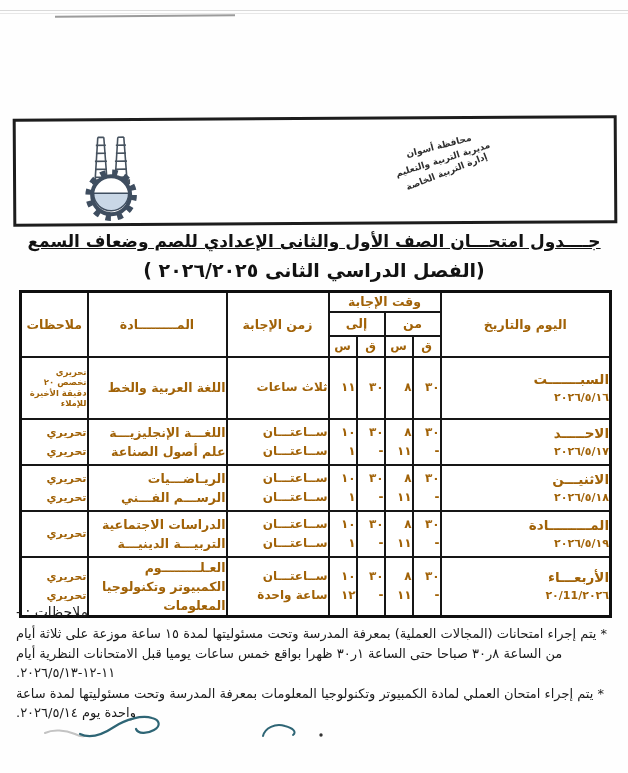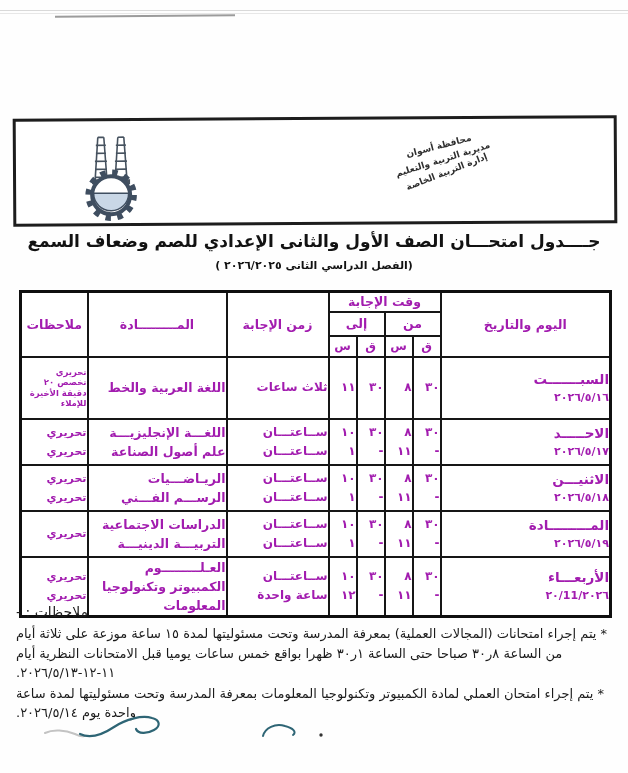--- a/index.html
+++ b/index.html
@@ -12,28 +12,28 @@
   
   .header-box{position:absolute;left:13px;top:117px;width:598px;height:102px;
               border:3px solid #1d1d1d;background:#fff;transform:rotate(-.35deg);}
   .logo{position:absolute;left:52px;top:10px;}
   .stamp{position:absolute;right:86px;top:20px;width:170px;transform:rotate(-17deg);
          text-align:center;font-size:9px;font-weight:bold;color:#2e2e2e;line-height:1.5;}
   .stamp .s1{transform:rotate(3deg);}
   .stamp .s3{transform:rotate(-4deg);}
   
   .title1{position:absolute;top:231px;left:0;width:628px;text-align:center;direction:rtl;
-          font-size:17px;font-weight:bold;color:#121212;}
+          font-size:17px;font-weight:bold;color:#121212;text-decoration:underline;}
   .title2{position:absolute;top:259px;left:0;width:628px;text-align:center;direction:rtl;
-          font-size:11px;font-weight:bold;color:#121212;}
+          font-size:19px;font-weight:bold;color:#121212;}
   
   table.sched{position:absolute;left:19px;top:290px;width:592px;border-collapse:collapse;
               table-layout:fixed;direction:rtl;border:3px solid #0f0f0f;background:#fff;}
   table.sched th,table.sched td{border:2px solid #161616;padding:0;
-              vertical-align:middle;font-weight:bold;color:#a21caf;overflow:hidden;}
+              vertical-align:middle;font-weight:bold;color:#a16207;overflow:hidden;}
   thead tr:nth-child(1){height:20px;}
   thead tr:nth-child(2){height:24px;}
   thead tr:nth-child(3){height:21px;}
   tbody tr{height:46px;}
   tbody tr:first-child{height:62px;}
   th{font-size:12.5px;}
   th.sub{font-size:12px;}
   td .ln{line-height:19px;font-size:12px;}
   td.subj .ln{font-size:12.5px;}
   td.dur .ln{font-size:12px;}

